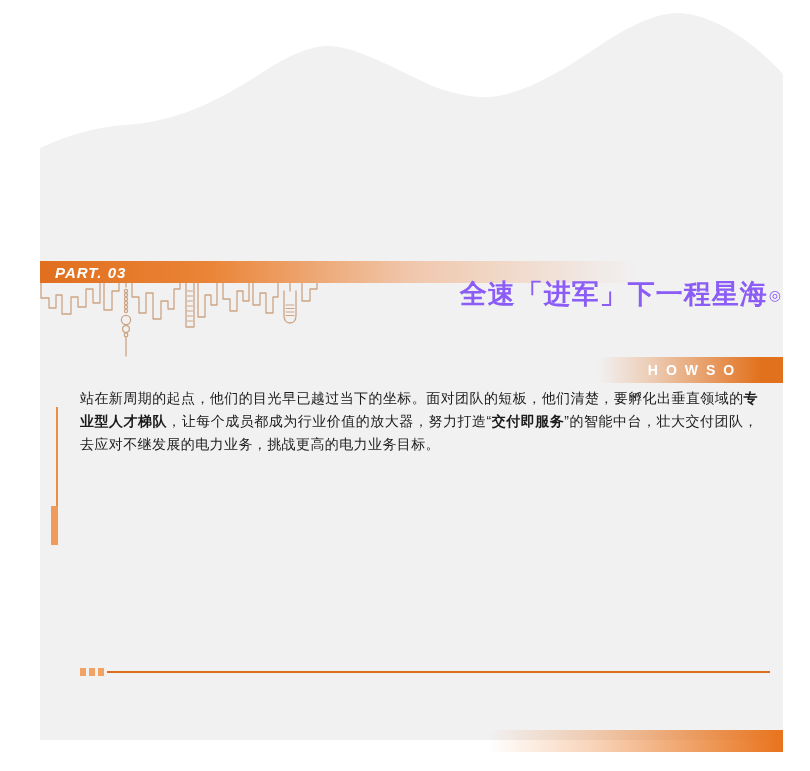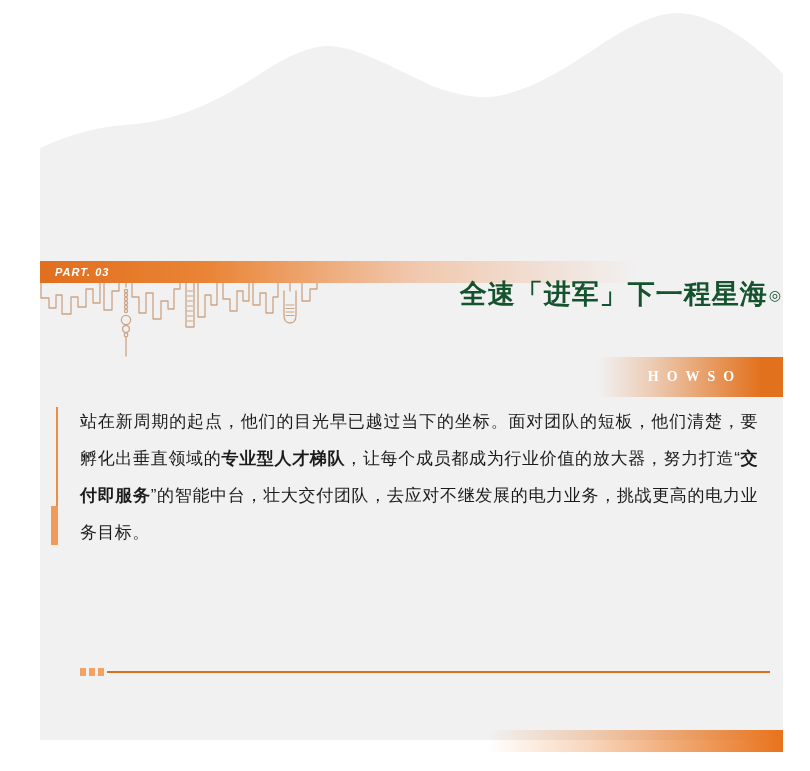--- a/index.html
+++ b/index.html
@@ -9,47 +9,47 @@
   }
   
   .panel-svg{position:absolute;left:40px;top:0;width:743px;height:740px;display:block;}
   
   .part-badge{
     position:absolute;left:40px;top:261px;width:600px;height:22px;
     background:linear-gradient(to right,#E06F1E 0%,#EA8436 28%,rgba(240,165,115,.55) 62%,rgba(245,200,165,0) 100%);
     display:flex;align-items:center;
   }
   .part-badge .label{
-    color:#ffffff;font-style:italic;font-weight:700;font-size:11px;
+    color:#ffffff;font-style:italic;font-weight:700;font-size:15px;
     letter-spacing:1px;padding-left:15px;
   }
   
   .skyline{position:absolute;left:40px;top:283px;width:282px;height:78px;}
   
   .section-title{
     position:absolute;right:28px;top:276px;
-    color:#14532d;font-weight:700;font-size:27px;letter-spacing:1px;white-space:nowrap;
+    color:#8b5cf6;font-weight:700;font-size:27px;letter-spacing:1px;white-space:nowrap;
   }
   .section-title .mark{font-size:14px;font-weight:400;vertical-align:3px;margin-left:1px;}
   
   .brand-ribbon{
-    position:absolute;left:598px;top:357px;width:185px;height:40px;
+    position:absolute;left:598px;top:357px;width:185px;height:26px;
     background:linear-gradient(to right,rgba(226,113,29,0) 0%,rgba(226,113,29,.30) 30%,#E2711D 88%);
-    display:flex;align-items:center;justify-content:center;font-family:Liberation Serif, serif;
+    display:flex;align-items:center;justify-content:center;
   }
   .brand-ribbon .label{
     color:#ffffff;font-size:14px;font-weight:600;letter-spacing:8px;padding-left:9px;
   }
   
   .accent-thin{position:absolute;left:56px;top:407px;width:2px;height:99px;background:#EE8C3F;}
   .accent-thick{position:absolute;left:51px;top:506px;width:7px;height:39px;background:#F09B59;}
   
   .article{
-    position:absolute;left:80px;top:403px;width:678px;
-    color:#1B1B1B;font-size:17px;line-height:37px;
+    position:absolute;left:80px;top:387px;width:678px;
+    color:#1B1B1B;font-size:14px;line-height:23px;
     text-align:justify;text-justify:inter-ideograph;letter-spacing:.4px;
   }
   .article p{margin:0;}
   .article p + p{margin-top:14px;}
   .article .bold{font-weight:700;}
   
   .footer-divider{position:absolute;left:80px;top:667px;width:690px;height:9px;}
   .footer-divider .sq{
     position:absolute;top:1px;width:6px;height:8px;background:#F2A262;display:block;
   }

